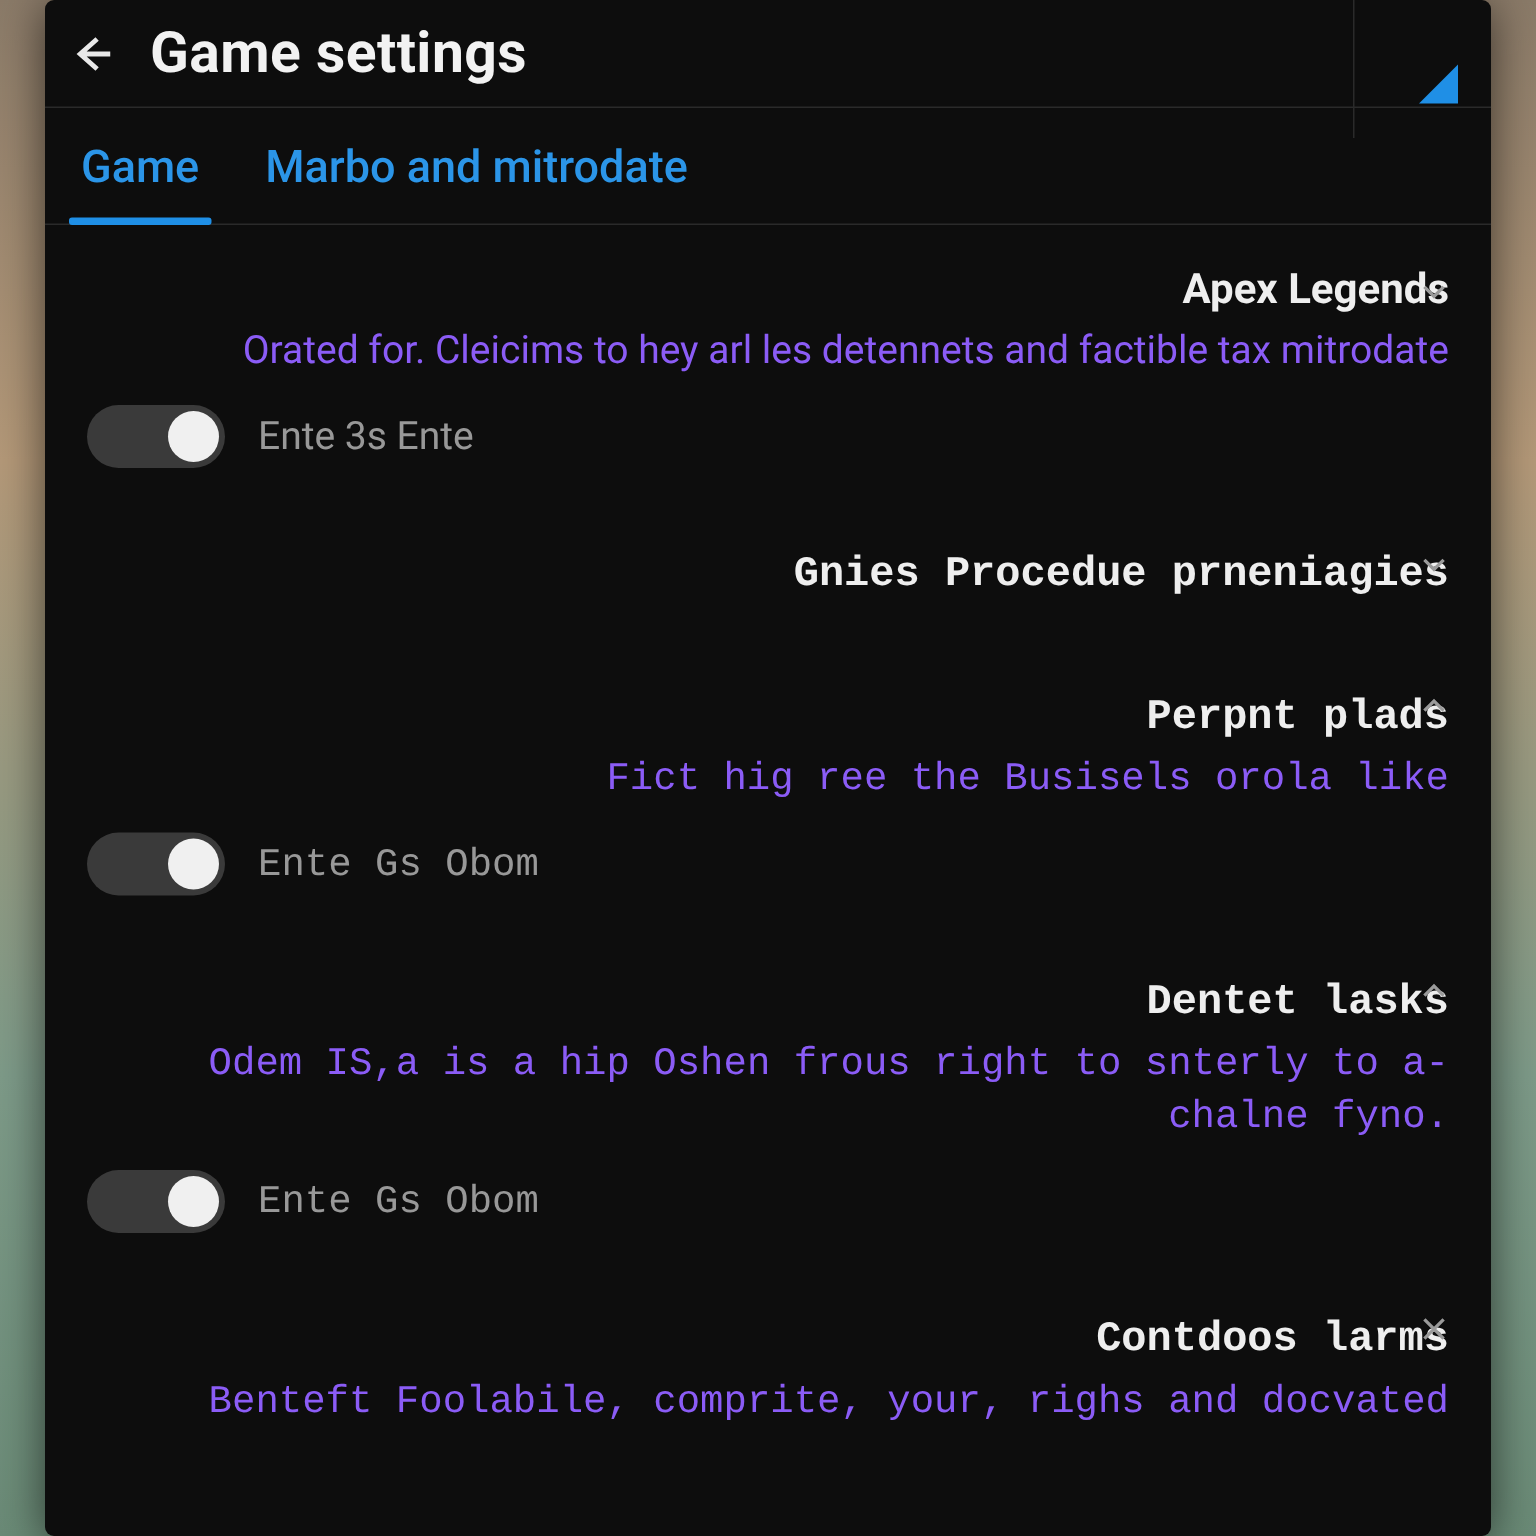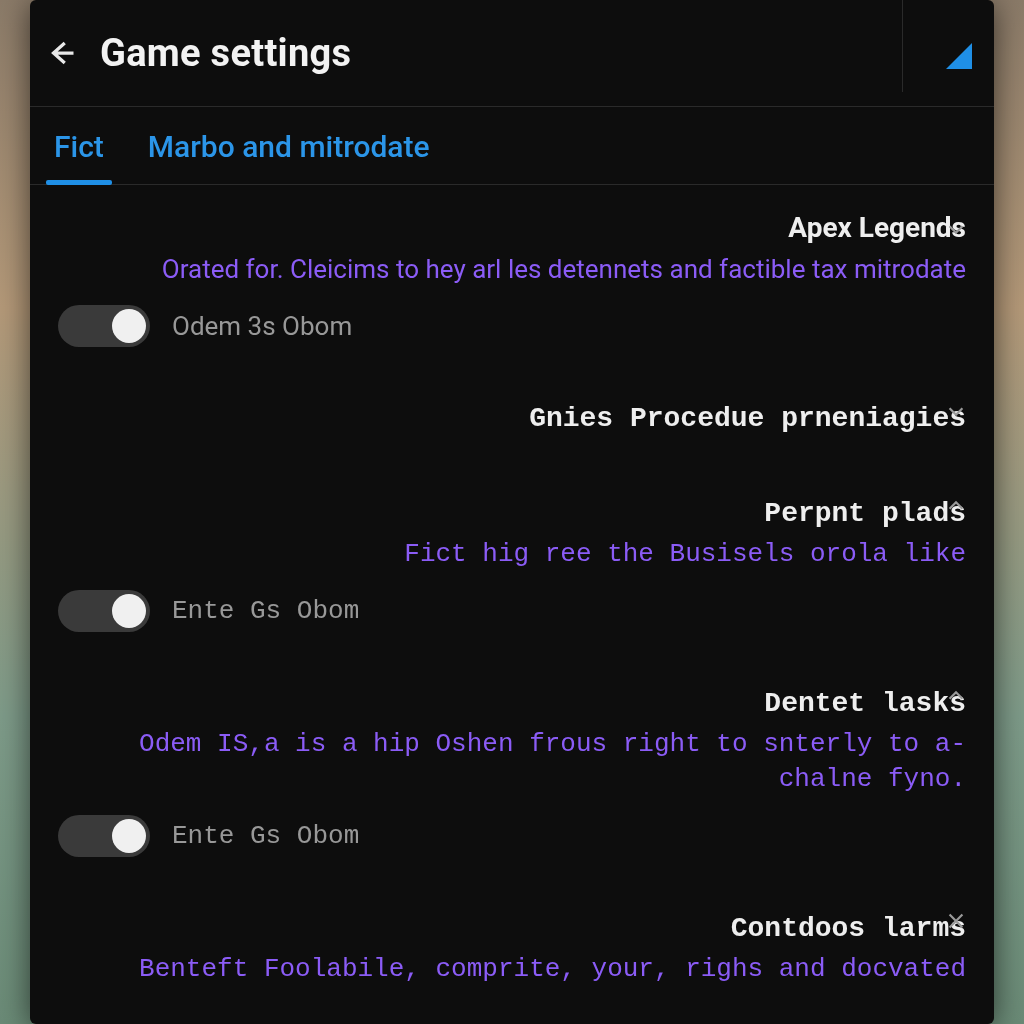--- a/index.html
+++ b/index.html
@@ -20,21 +20,21 @@
     border-radius: 6px;
     box-shadow: 0 4px 30px rgba(0,0,0,0.6);
     display: flex;
     flex-direction: column;
     overflow: hidden;
   }
   
   .header {
     display: flex;
     align-items: center;
-    height: 107px;
+    height: 72px;
     border-bottom: 1px solid #2a2a2a;
     position: relative;
   }
   .back-btn {
     width: 62px;
     height: 92px;
     display: flex;
     align-items: center;
     justify-content: center;
     cursor: pointer;
@@ -166,39 +166,39 @@
         <path d="M15 4 L6 12 L15 20 M6 12 H22"></path>
       </svg>
     </div>
     <div class="header-title">Game settings</div>
     <div class="header-corner">
       <div class="corner-tri"></div>
     </div>
   </div>
 
   <div class="tabs">
-    <div class="tab active">Fict</div>
+    <div class="tab active">Game</div>
     <div class="tab">Marbo and mitrodate</div>
   </div>
 
   <div class="content">
 
     <div class="section">
       <div class="chevron">
         <svg viewBox="0 0 24 24">
             <path d="M5 9 L12 16 L19 9"></path>
           </svg>
       </div>
       <div class="sec-title">Apex Legends</div>
       <div class="sec-desc">Orated for. Cleicims to hey arl les detennets and factible tax mitrodate</div>
       <div class="toggle-row">
         <div class="toggle">
           <div class="toggle-knob"></div>
         </div>
-        <div class="toggle-label">Odem 3s Obom</div>
+        <div class="toggle-label">Ente 3s Ente</div>
       </div>
     </div>
 
     <div class="section">
       <div class="chevron">
         <svg viewBox="0 0 24 24">
             <path d="M5 9 L12 16 L19 9"></path>
           </svg>
       </div>
       <div class="sec-title">Gnies Procedue prneniagies</div>

